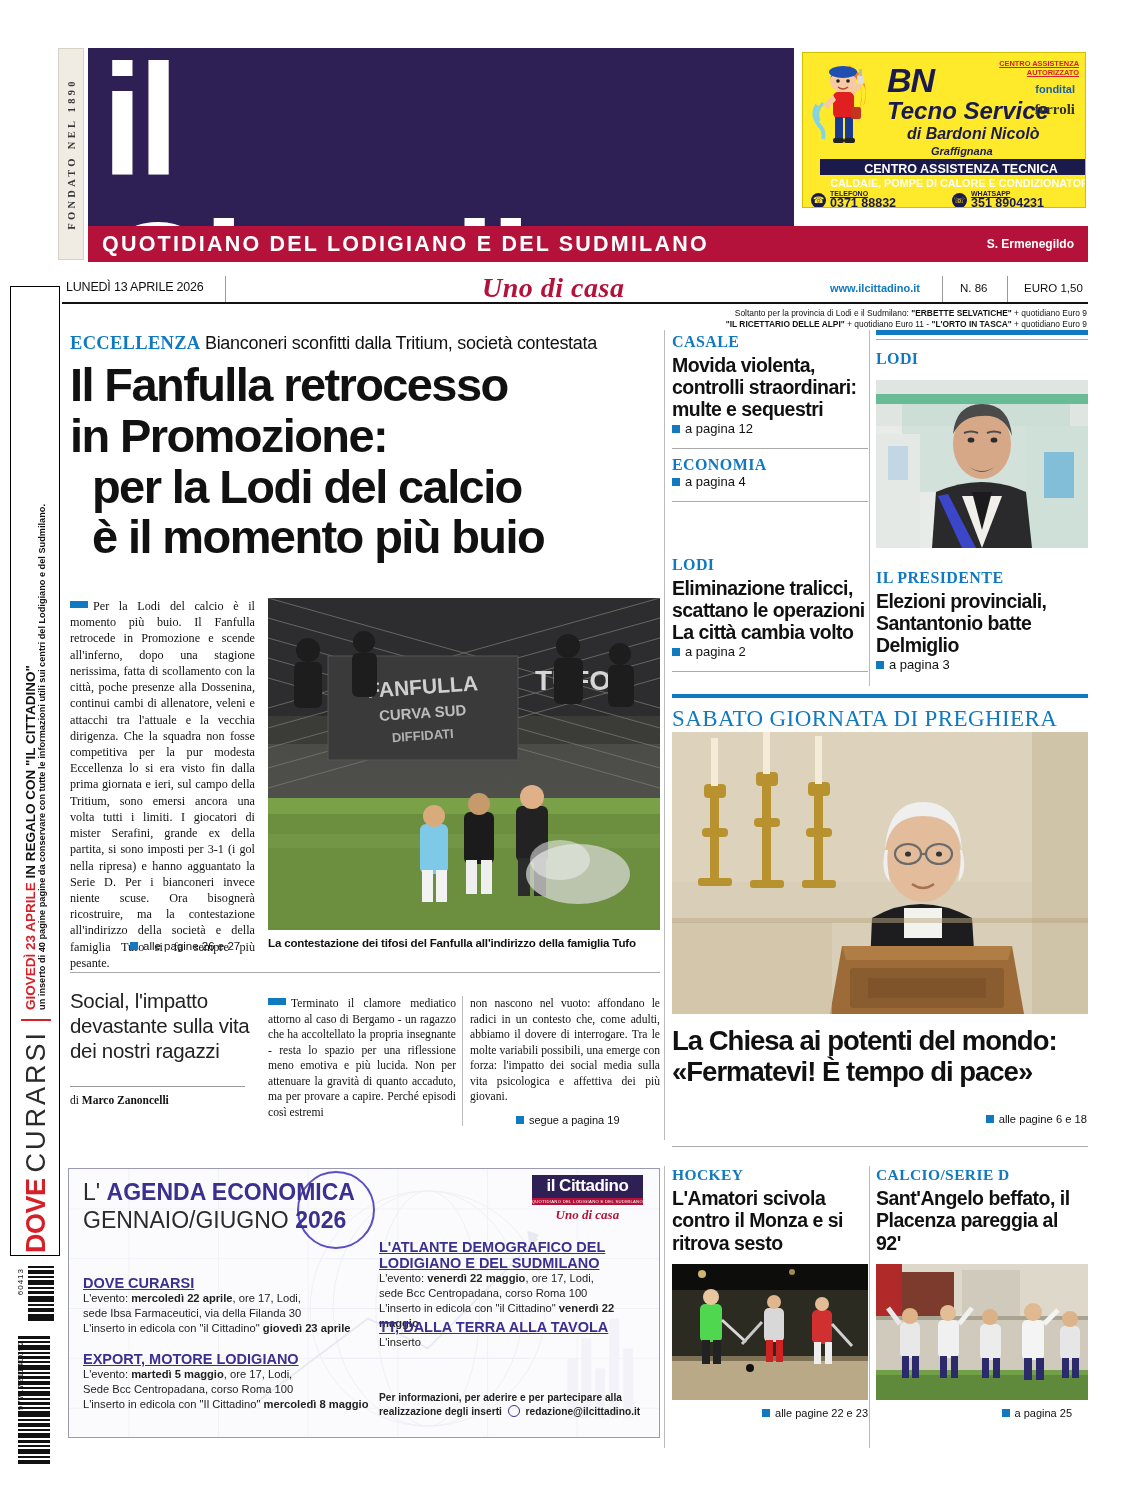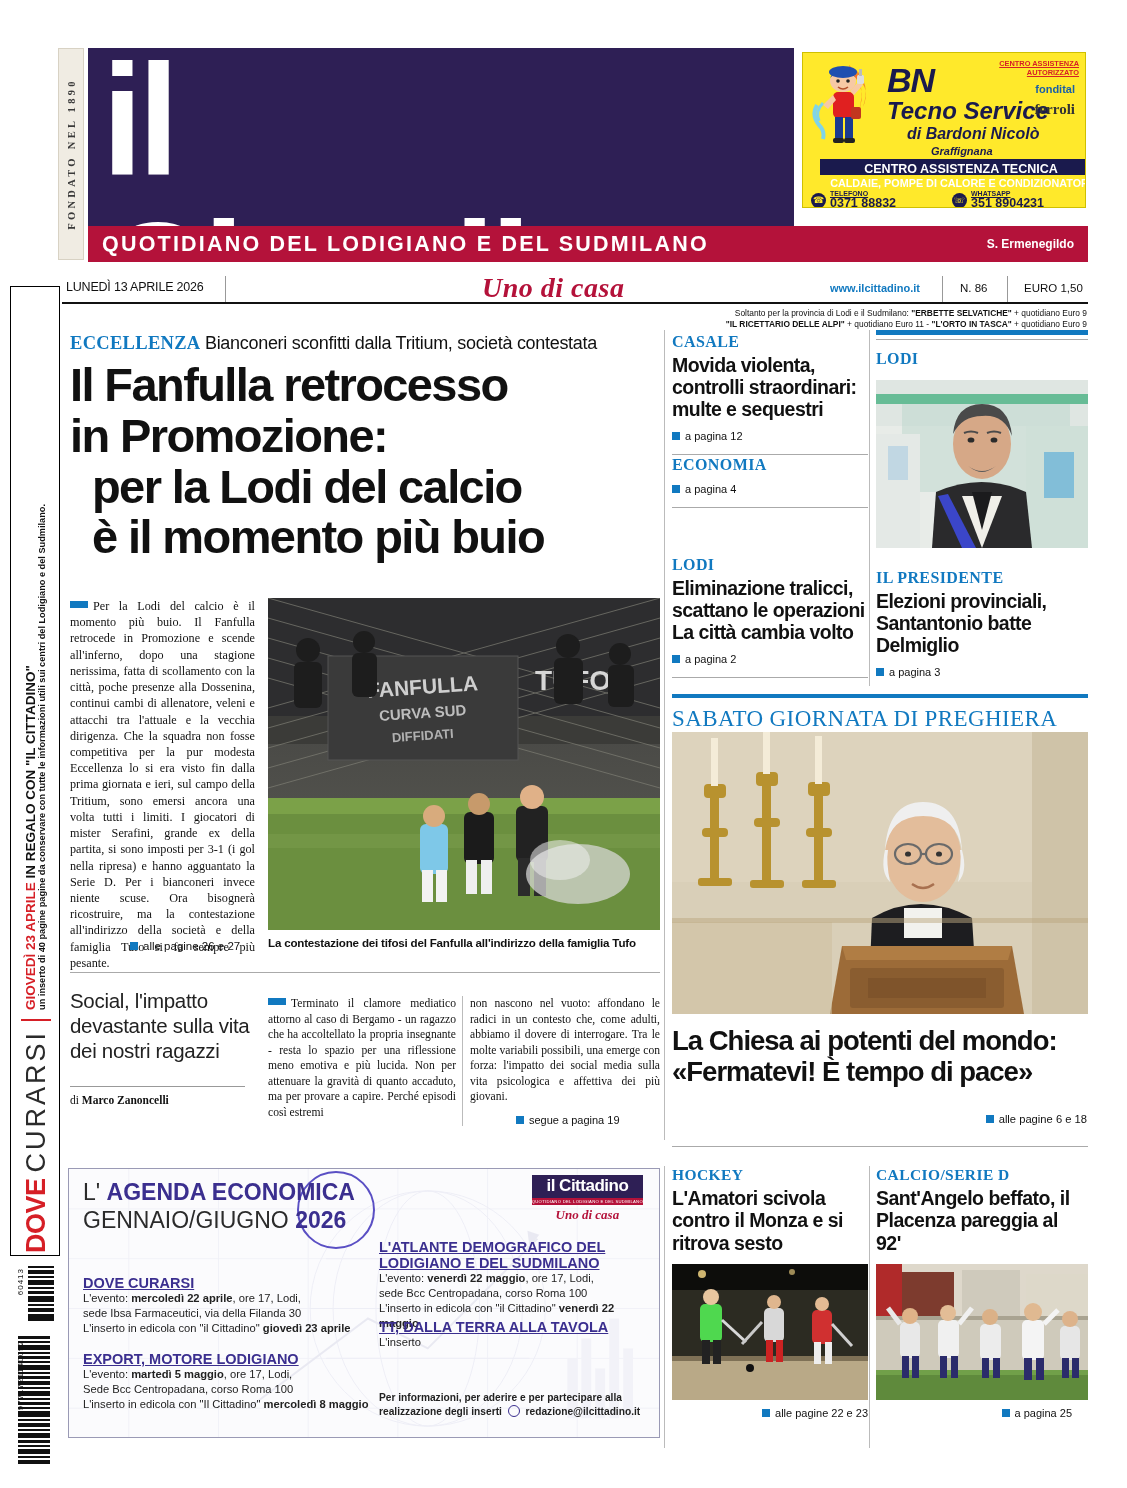--- a/index.html
+++ b/index.html
@@ -217,21 +217,21 @@
       font-weight: bold; color:#222; line-height:1.35; text-align: justify;}
   .ag-mail-circ { display:inline-block; width: 12px; height: 12px; border-radius:50%;
       border: 1.6px solid #3b2f8f; vertical-align:-2px; margin: 0 3px;}
 
   
   .cc { position:absolute; left: 672px; width: 196px; }
   .sec-kick { font-family:"Liberation Serif", serif; font-weight: bold; font-size: 16px;
       color:#1179c0; letter-spacing: 0.4px; }
   .sec-head { font-weight: bold; font-size: 19.5px; line-height: 1.14; color:#111;
       letter-spacing:-0.55px; margin-top: 3px;}
-  .sec-ref { font-size: 11px; color:#111; margin-top: 9px;}
+  .sec-ref { font-size: 13px; color:#111; margin-top: 0;}
   .sec-rule { height:1px; background:#aaa; margin-top: 12px;}
 
   
   .rc { position:absolute; left: 876px; width: 212px; }
   .rc-photo { width: 212px; height: 168px; overflow:hidden; background:#2e7d60; margin-top: 12px;}
 
   
   .pregh-rule1 { position:absolute; left: 672px; top: 694px; width: 416px; height: 4px; background:#1179c0;}
   .pregh-kick { position:absolute; left: 672px; top: 706px; font-family:"Liberation Serif", serif;
       font-weight:normal; font-size: 23px; color:#1179c0; letter-spacing:0.4px;}

